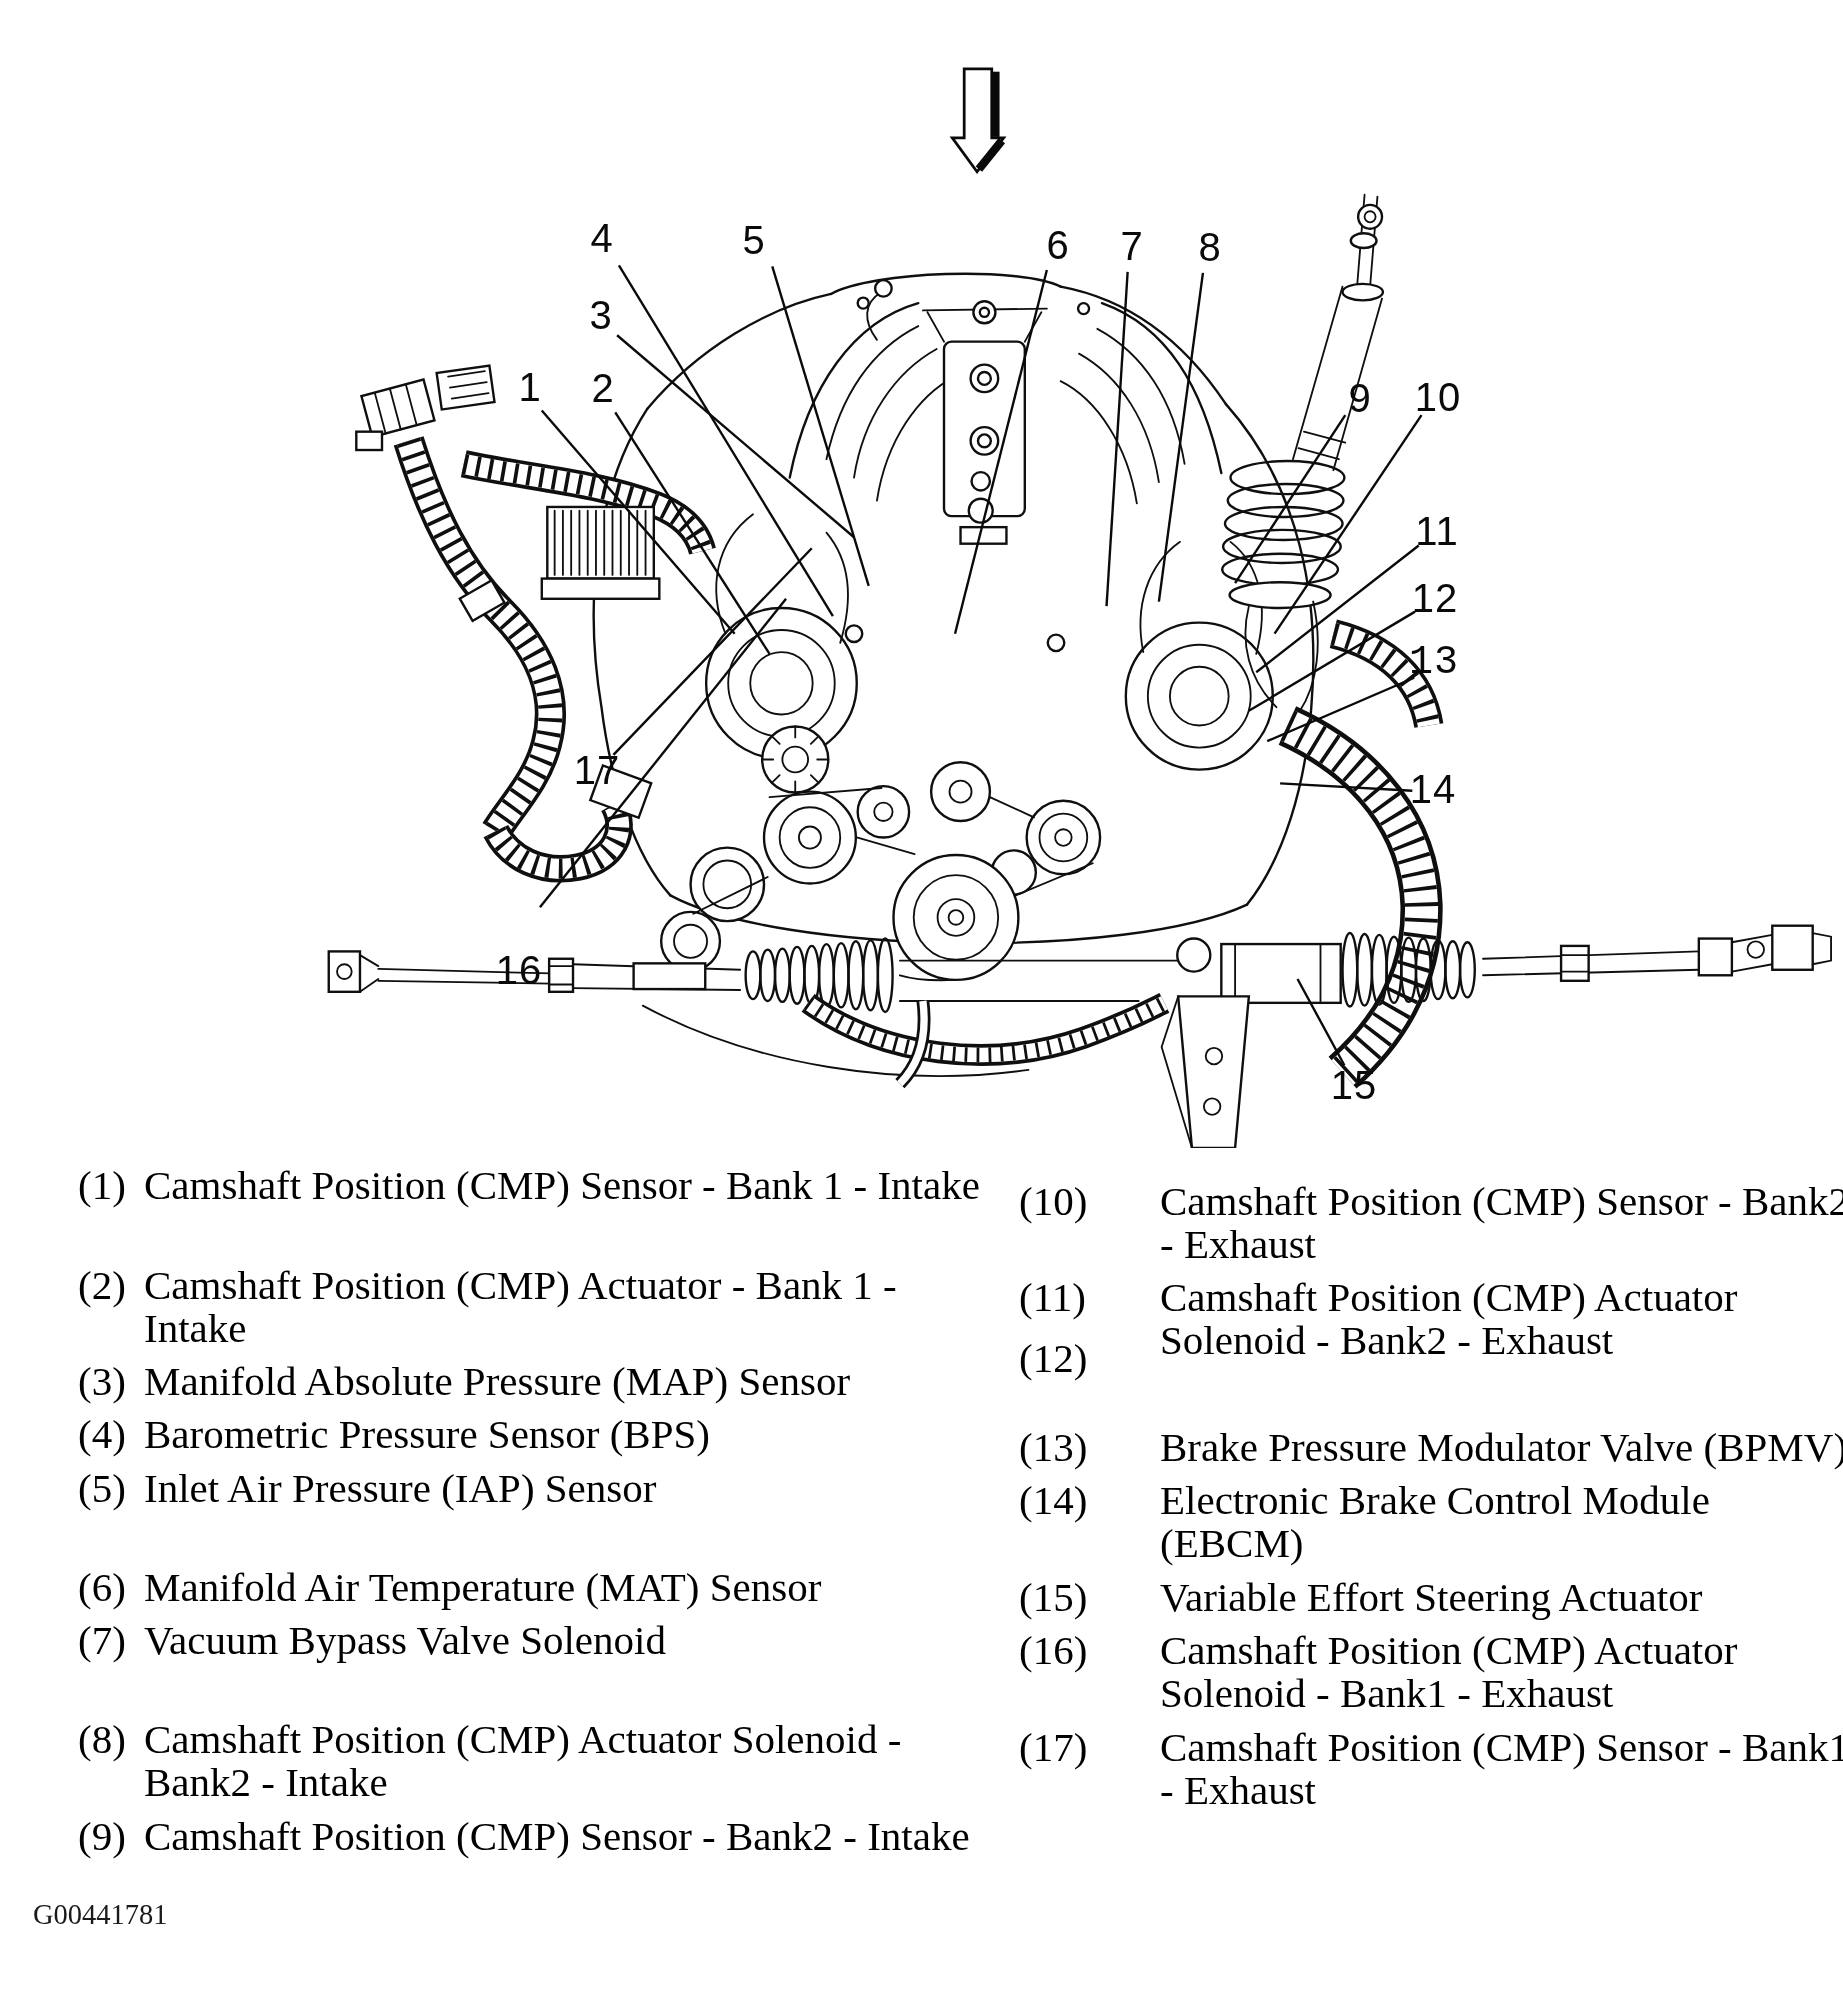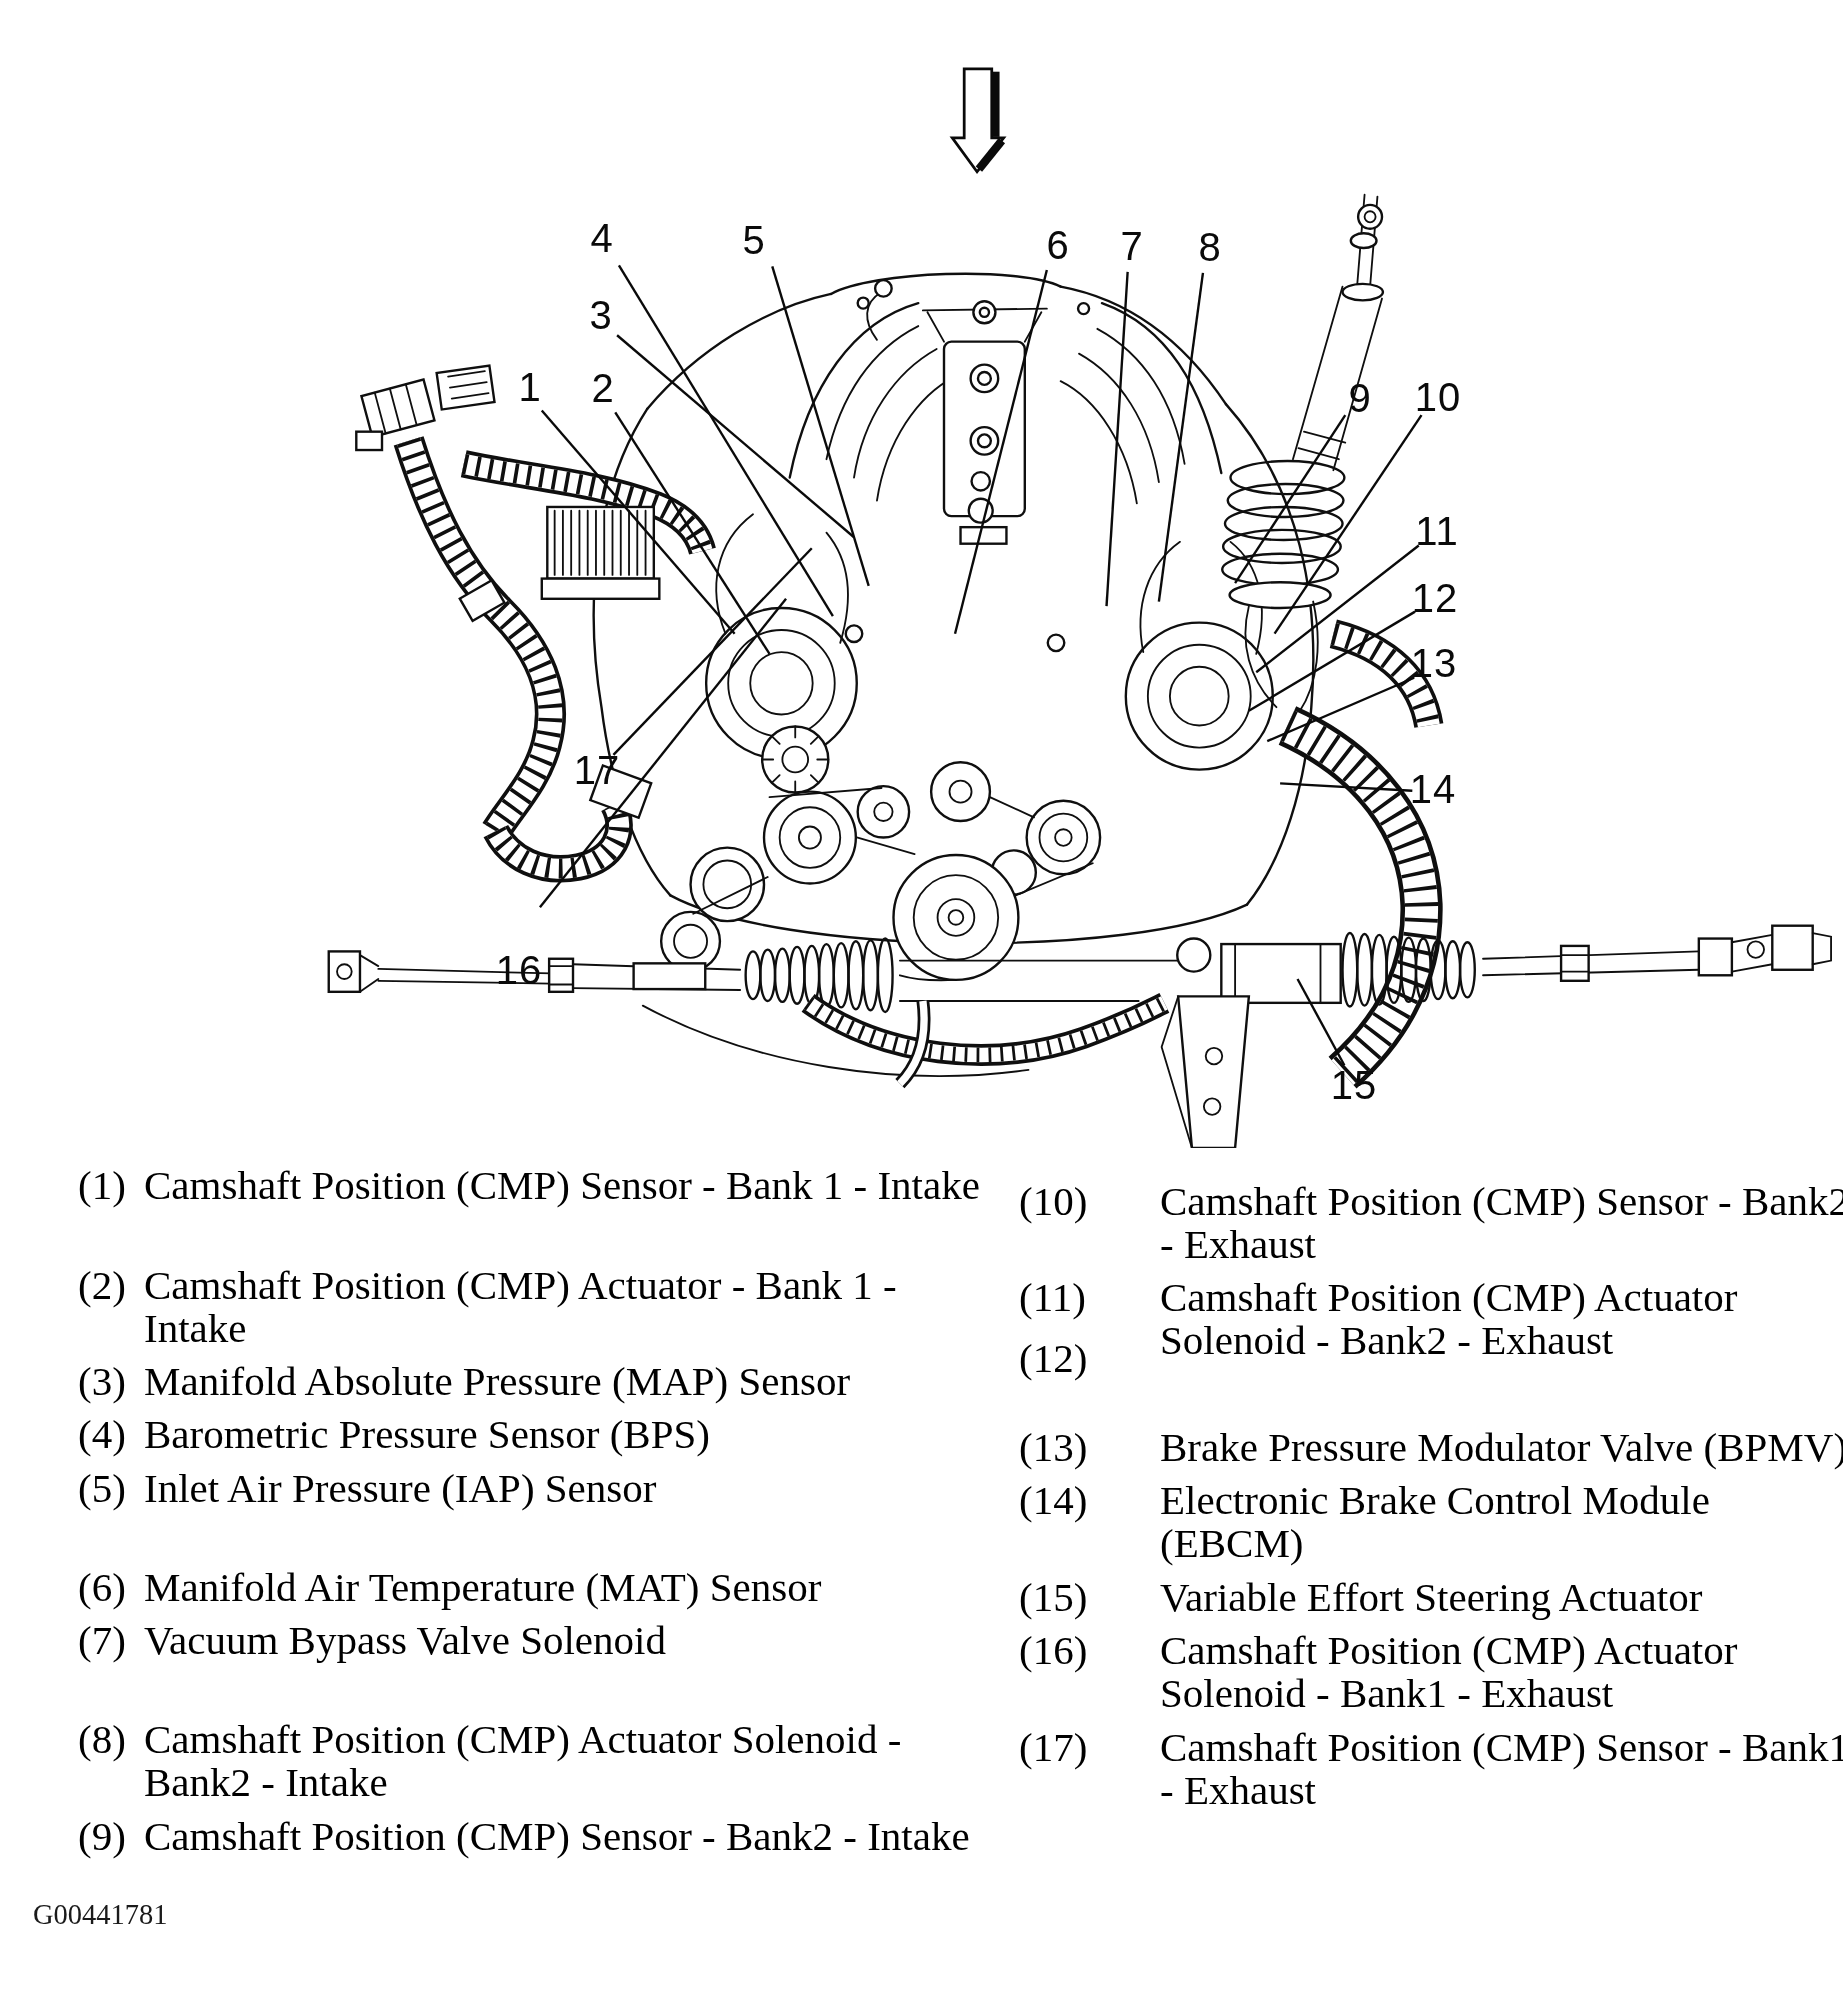--- a/index.html
+++ b/index.html
@@ -249,21 +249,21 @@
     <div class="callout" style="left: 601px; top: 315px;">3</div>
     <div class="callout" style="left: 602px; top: 238px;">4</div>
     <div class="callout" style="left: 754px; top: 240px;">5</div>
     <div class="callout" style="left: 1058px; top: 245px;">6</div>
     <div class="callout" style="left: 1132px; top: 246px;">7</div>
     <div class="callout" style="left: 1210px; top: 247px;">8</div>
     <div class="callout" style="left: 1360px; top: 398px;">9</div>
     <div class="callout" style="left: 1438px; top: 397px;">10</div>
     <div class="callout" style="left: 1437px; top: 531px;">11</div>
     <div class="callout" style="left: 1435px; top: 598px;">12</div>
-    <div class="callout" style="left: 1434px; top: 663px;">13</div>
+    <div class="callout" style="left: 1434px; top: 663px; font-family: Liberation Mono, monospace;">13</div>
     <div class="callout" style="left: 1433px; top: 789px;">14</div>
     <div class="callout" style="left: 1354px; top: 1085px;">15</div>
     <div class="callout" style="left: 519px; top: 970px;">16</div>
     <div class="callout" style="left: 597px; top: 770px;">17</div>
   </div>
 
 <div id="legend-left">
     <div class="legend-row" style="top: 1164px;"><span class="legend-num">(1)</span><span class="legend-label">Camshaft Position (CMP) Sensor - Bank 1 - Intake</span></div>
     <div class="legend-row" style="top: 1264px;"><span class="legend-num">(2)</span><span class="legend-label">Camshaft Position (CMP) Actuator - Bank 1 -
 Intake</span></div>

